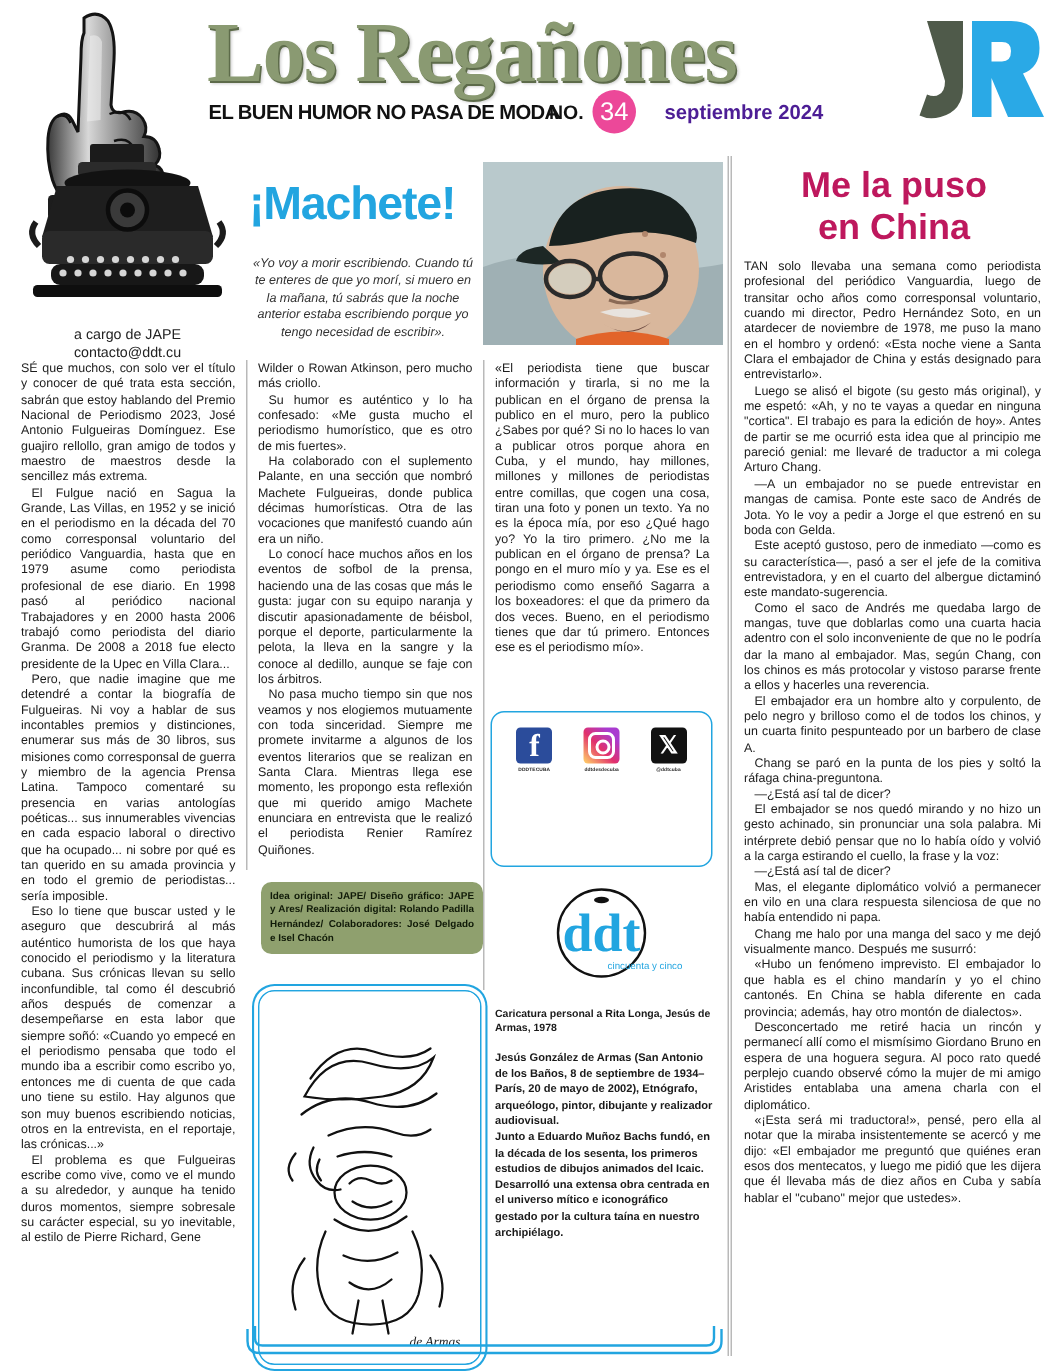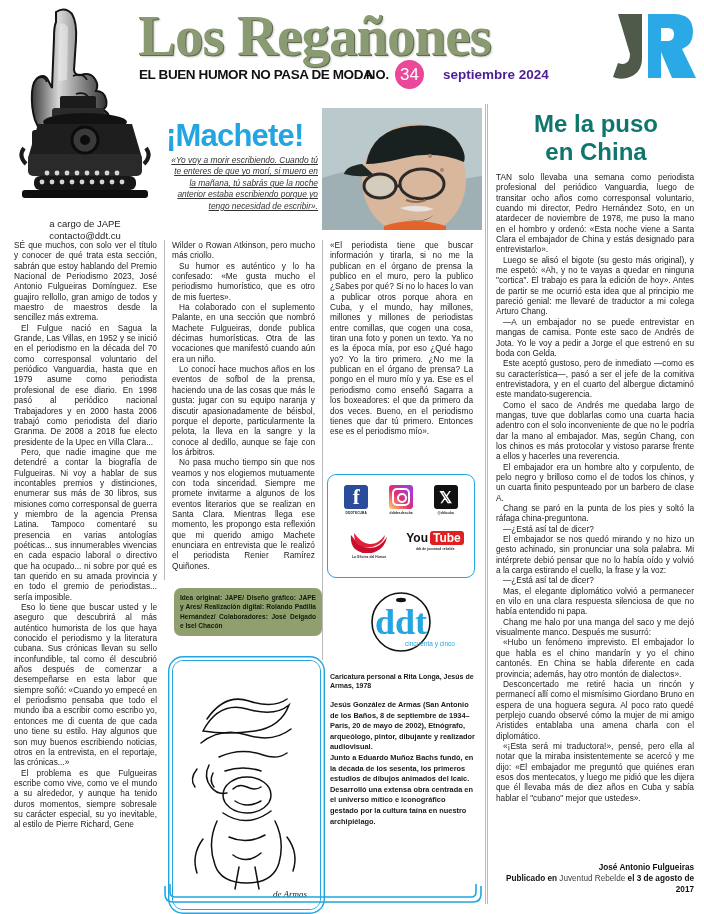--- a/index.html
+++ b/index.html
@@ -42,34 +42,34 @@
   }
   .acargo b{font-weight:normal;}
 
   
   .machete-title{
     position:absolute;left:166px;top:118px;
     font-size:31px;font-weight:bold;color:#22a5e0;letter-spacing:-.8px;
     font-family:"Liberation Sans", sans-serif;
   }
   .machete-quote{
-    position:absolute;left:166px;top:155px;width:152px;
-    font-size:8.4px;line-height:11.4px;font-style:italic;color:#333;text-align:right;text-decoration:underline;
+    position:absolute;left:166px;top:170px;width:152px;
+    font-size:8.4px;line-height:11.4px;font-style:italic;color:#333;text-align:center;
   }
   .machete-photo{
     position:absolute;left:322px;top:108px;width:160px;height:122px;overflow:hidden;
   }
 
   
   .vdiv{position:absolute;width:1px;background:#b9b9b9;}
 
   
   .right-headline{
     position:absolute;left:496px;top:110px;width:200px;text-align:center;
-    font-size:24px;line-height:28px;font-weight:bold;color:#0f766e;
+    font-size:24px;line-height:28px;font-weight:bold;color:#be185d;
   }
 
   
   .col{position:absolute;font-size:8.3px;line-height:10.35px;text-align:justify;color:#1c1c1c;}
   .col p{margin:0;text-indent:7px;}
   .col p.noindent{text-indent:0;}
 
   #col1{left:14px;top:240px;width:143px;height:672px;}
   #col2{left:172px;top:240px;width:143px;height:335px;}
   #col3{left:330px;top:240px;width:143px;height:420px;}
@@ -283,26 +283,20 @@
     <p>—¿Está así tal de dicer?</p>
     <p>El embajador se nos quedó mirando y no hizo un gesto achinado, sin pronunciar una sola palabra. Mi intérprete debió pensar que no lo había oído y volvió a la carga estirando el cuello, la frase y la voz:</p>
     <p>—¿Está así tal de dicer?</p>
     <p>Mas, el elegante diplomático volvió a permanecer en vilo en una clara respuesta silenciosa de que no había entendido ni papa.</p>
     <p>Chang me halo por una manga del saco y me dejó visualmente manco. Después me susurró:</p>
     <p>«Hubo un fenómeno imprevisto. El embajador lo que habla es el chino mandarín y yo el chino cantonés. En China se habla diferente en cada provincia; además, hay otro montón de dialectos».</p>
     <p>Desconcertado me retiré hacia un rincón y permanecí allí como el mismísimo Giordano Bruno en espera de una hoguera segura. Al poco rato quedé perplejo cuando observé cómo la mujer de mi amigo Aristides entablaba una amena charla con el diplomático.</p>
     <p>«¡Esta será mi traductora!», pensé, pero ella al notar que la miraba insistentemente se acercó y me dijo: «El embajador me preguntó que quiénes eran esos dos mentecatos, y luego me pidió que les dijera que él llevaba más de diez años en Cuba y sabía hablar el "cubano" mejor que ustedes».</p>
   </div>
 
-  <div class="signoff">
-    <div>José Antonio Fulgueiras</div>
-    <div>
-      <span>Publicado en </span><span class="jr-name">Juventud Rebelde</span><span> el 3 de agosto de 2017</span>
-    </div>
-  </div>
 
   <div class="social-box">
     <div class="social-row" style="left:6px;top:10px;width:134px;justify-content:space-around;">
       <div class="s-item">
         <div class="sq fb">f</div>
         <div class="s-cap">DDDTECUBA</div>
       </div>
       <div class="s-item">
         <div class="sq ig">
           <div class="ig-inner">
@@ -310,38 +304,20 @@
             </div>
         </div>
         <div class="s-cap">ddtdesdecuba</div>
       </div>
       <div class="s-item">
         <div class="sq xx">𝕏</div>
         <div class="s-cap">@ddtcuba</div>
       </div>
     </div>
 
-    <div class="social-row" style="left:10px;top:56px;width:128px;justify-content:space-between;">
-      <div class="s-item" style="width:62px;">
-        <div class="oh">
-          <svg width="42" height="22" viewBox="0 0 42 22">
-            <path d="M3 4 q8 12 18 13 q10 1 18 -11 q-2 10 -10 14 q-12 6 -22 -2 q-5 -5 -4 -14z" fill="#c8102e"></path>
-            <path d="M6 2 q7 10 15 11 q9 1 16 -9 q-1 6 -6 9 q-12 7 -22 0 q-3 -4 -3 -11z" fill="#e0213a"></path>
-          </svg>
-        </div>
-        <div class="s-cap">La Oficina del Humor</div>
-      </div>
-      <div class="s-item" style="width:62px;">
-        <div class="yt">
-          <span class="yt-you">You</span>
-            <span class="yt-tube">Tube</span>
-        </div>
-        <div class="s-cap">ddt de juventud rebelde</div>
-      </div>
-    </div>
   </div>
 
   <div class="credits">Idea original: JAPE/ Diseño gráfico: JAPE y Ares/ Realización digital: Rolando Padilla Hernández/ Colaboradores: José Delgado e Isel Chacón</div>
 
   <div class="ddt-wrap">
     <svg width="142" height="62" viewBox="0 0 142 62">
       <circle cx="71" cy="30" r="29" fill="none" stroke="#111" stroke-width="1.6"></circle>
       <ellipse cx="71" cy="8" rx="5" ry="2.2" fill="#111"></ellipse>
       <text x="71" y="42" text-anchor="middle" font-family="Liberation Serif, serif" font-size="36" font-weight="bold" fill="#22a5e0">ddt</text>
       <text x="100" y="54" text-anchor="middle" font-family="Liberation Sans, sans-serif" font-size="6.5" fill="#22a5e0">cincuenta y cinco</text>

